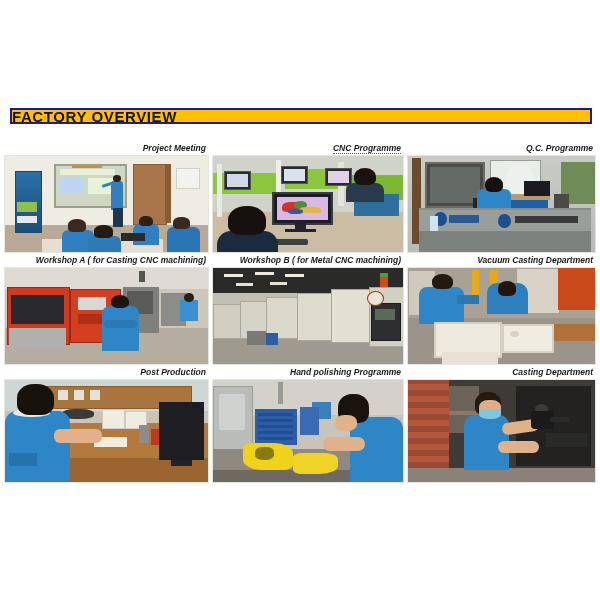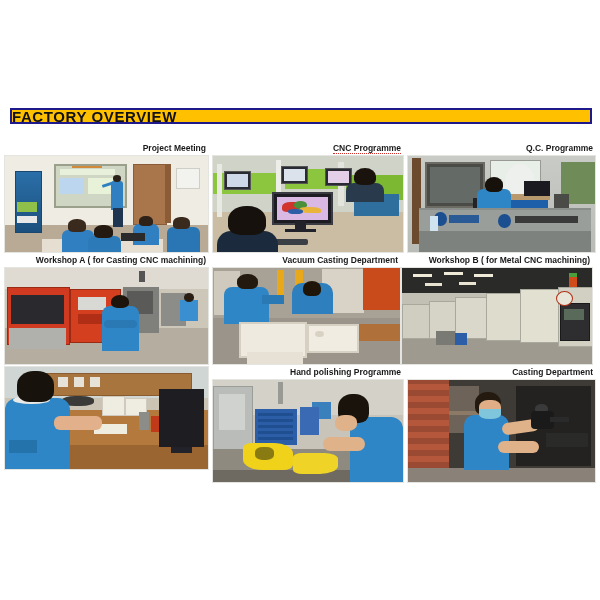--- a/index.html
+++ b/index.html
@@ -53,20 +53,21 @@
     width: 592px;
   }
   .row {
     display: flex;
     width: 592px;
     margin-bottom: 1px;
   }
   .cell {
     position: relative;
     box-sizing: border-box;
+    font-style: italic;
   }
   .cell.c1 { width: 205px; margin-right: 3px; }
   .cell.c2 { width: 192px; margin-right: 3px; }
   .cell.c3 { width: 189px; }
 
   .caption {
     height: 13px;
     line-height: 13px;
     text-align: right;
     font-size: 8.5px;
@@ -455,46 +456,20 @@
               <div class="o m1b"></div>
             <div class="o pb2"></div>
               <div class="o ph2"></div>
             <div class="o pb"></div>
             <div class="o parm"></div>
             <div class="o ph"></div>
           </div>
         </div>
       </div>
 
-      <div class="cell c3">
-        <div class="caption">Vacuum Casting Department</div>
-        <div class="photo">
-          <div class="scene p6">
-            <div class="o wall"></div>
-              <div class="o floor"></div>
-            <div class="o cab1"></div>
-              <div class="o cab2"></div>
-              <div class="o cab3"></div>
-            <div class="o strip"></div>
-              <div class="o strip2"></div>
-            <div class="o w2b"></div>
-            <div class="o w2h"></div>
-            <div class="o w1b"></div>
-            <div class="o w1a"></div>
-            <div class="o w1h"></div>
-            <div class="o board"></div>
-            <div class="o mold2">
-                <i></i>
-              </div>
-            <div class="o mold1"></div>
-            <div class="o mold3"></div>
-          </div>
-        </div>
-      </div>
-
       <div class="cell c2">
         <div class="caption">Workshop B ( for Metal CNC machining)</div>
         <div class="photo">
           <div class="scene p5">
             <div class="o ceil"></div>
             <div class="o lt1"></div>
               <div class="o lt2"></div>
               <div class="o lt3"></div>
             <div class="o lt4"></div>
               <div class="o lt5"></div>
@@ -511,25 +486,52 @@
                 <i></i>
               </div>
             <div class="o num"></div>
             <div class="o tower"></div>
               <div class="o towerg"></div>
             <div class="o cart"></div>
               <div class="o drum"></div>
           </div>
         </div>
       </div>
+
+      <div class="cell c3">
+        <div class="caption">Vacuum Casting Department</div>
+        <div class="photo">
+          <div class="scene p6">
+            <div class="o wall"></div>
+              <div class="o floor"></div>
+            <div class="o cab1"></div>
+              <div class="o cab2"></div>
+              <div class="o cab3"></div>
+            <div class="o strip"></div>
+              <div class="o strip2"></div>
+            <div class="o w2b"></div>
+            <div class="o w2h"></div>
+            <div class="o w1b"></div>
+            <div class="o w1a"></div>
+            <div class="o w1h"></div>
+            <div class="o board"></div>
+            <div class="o mold2">
+                <i></i>
+              </div>
+            <div class="o mold1"></div>
+            <div class="o mold3"></div>
+          </div>
+        </div>
+      </div>
     </div>
 
     <div class="row row3">
 
       <div class="cell c1">
+        <div class="caption">Post Production</div>
         <div class="photo">
           <div class="scene p7">
             <div class="o wallw"></div>
             <div class="o shelf"></div>
             <div class="o sh-i1"></div>
               <div class="o sh-i2"></div>
               <div class="o sh-i3"></div>
             <div class="o logo"></div>
             <div class="o desk"></div>
             <div class="o desk2"></div>

